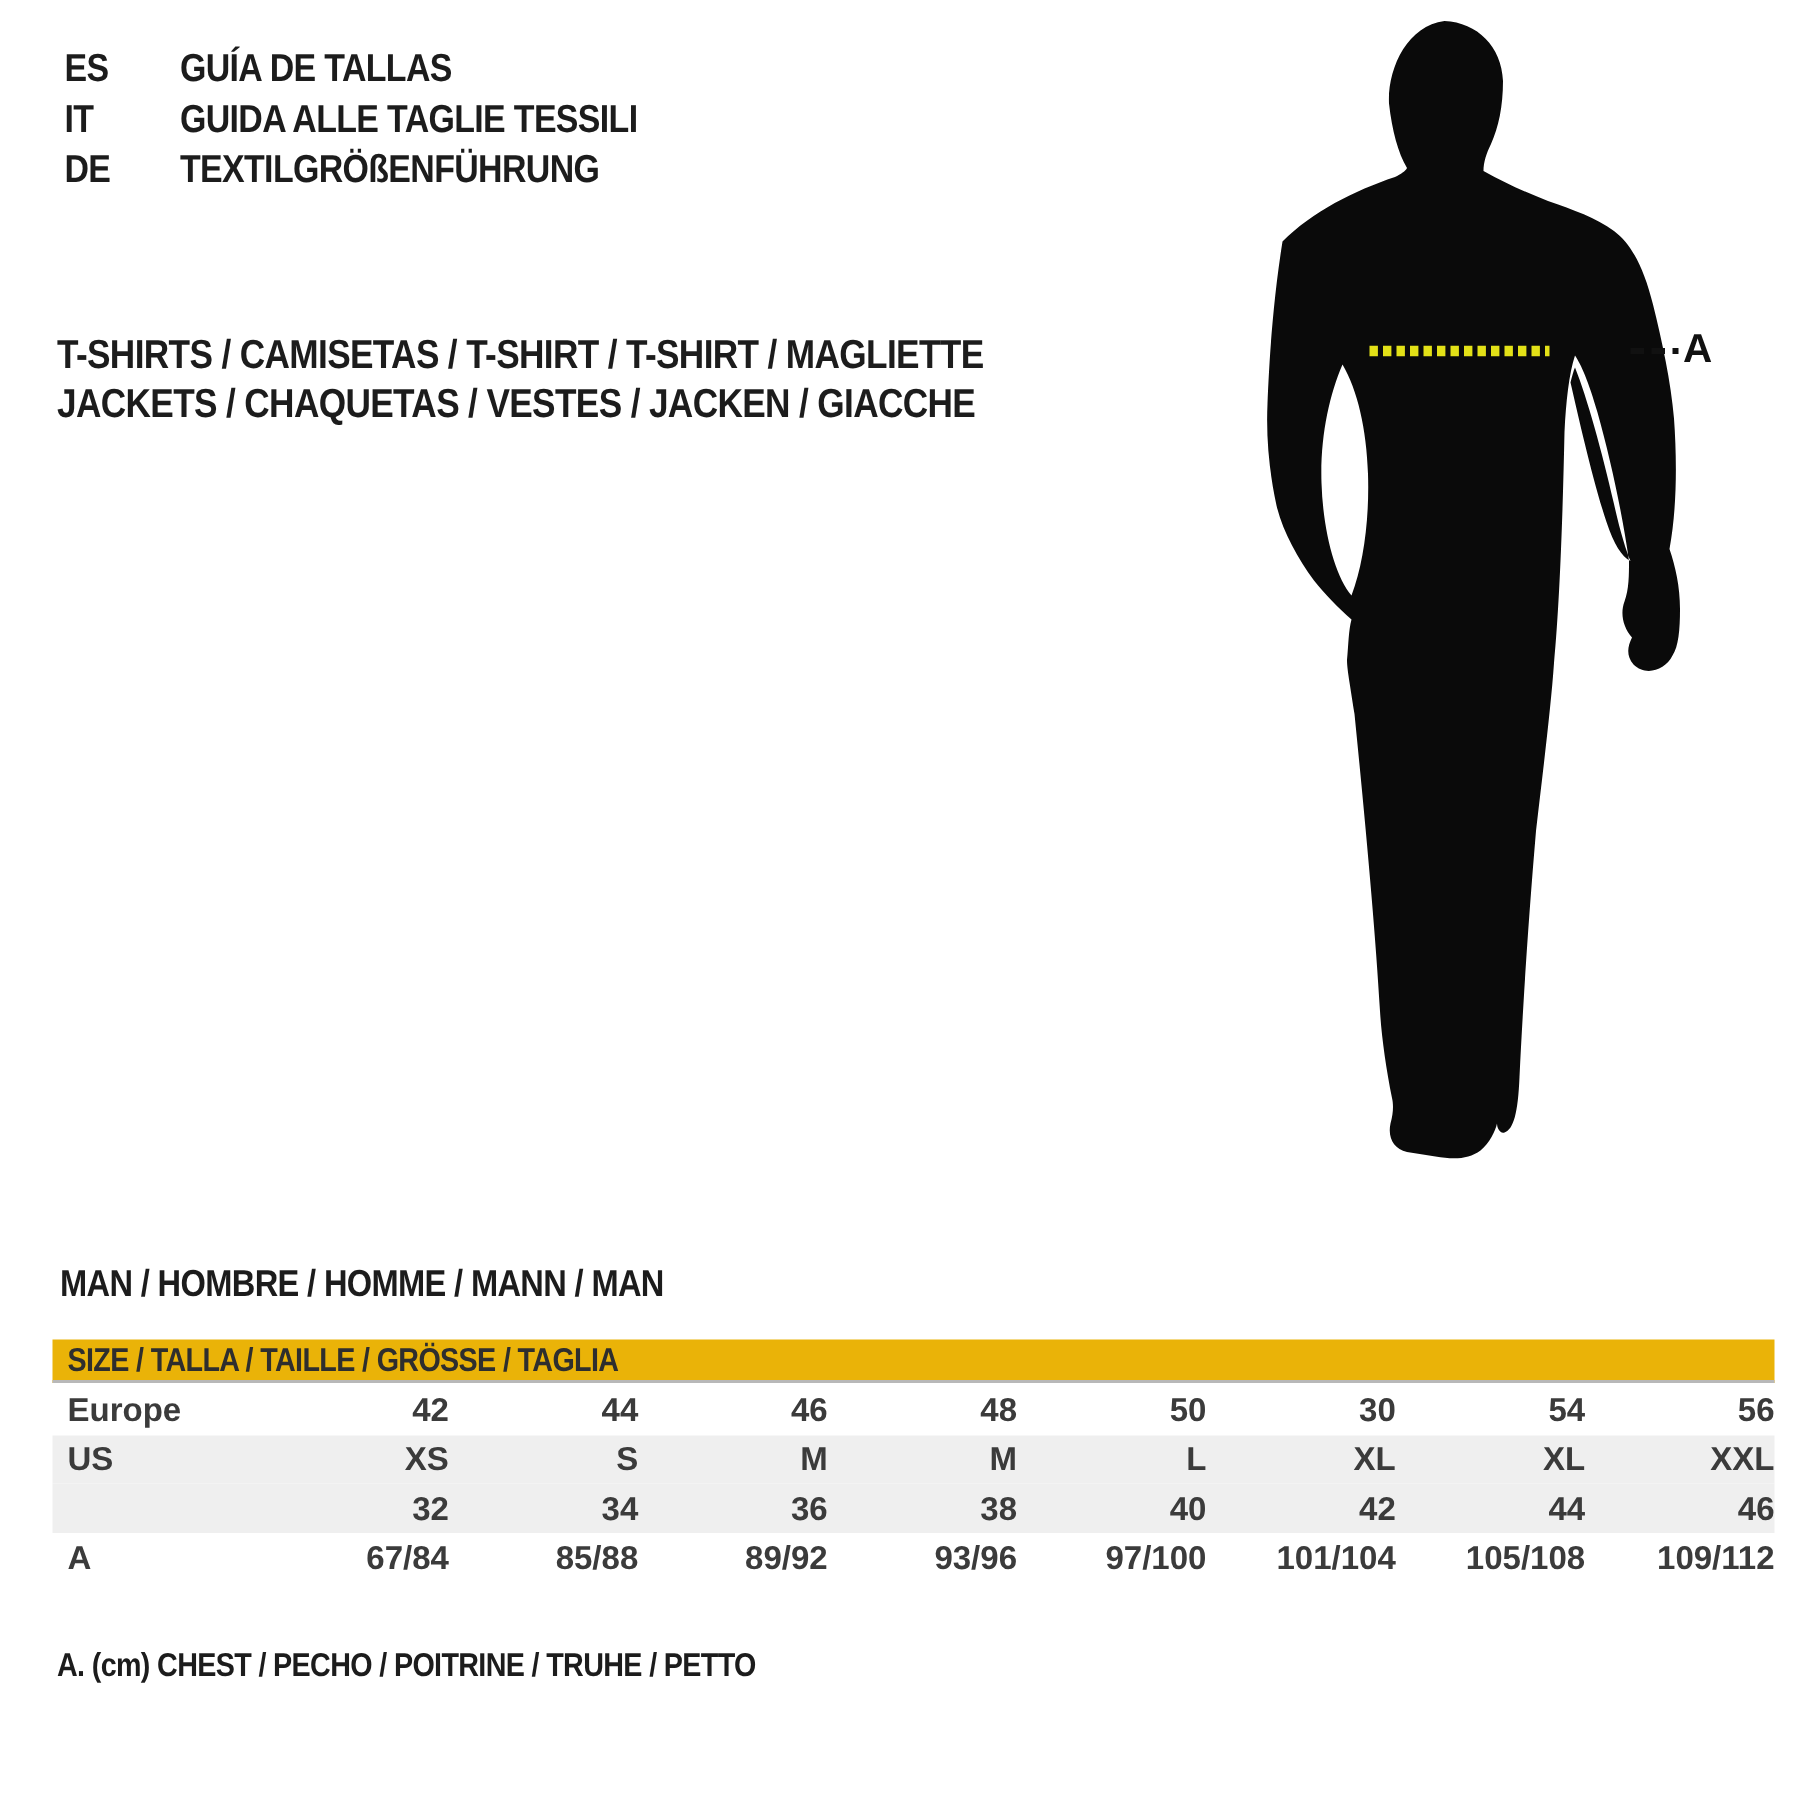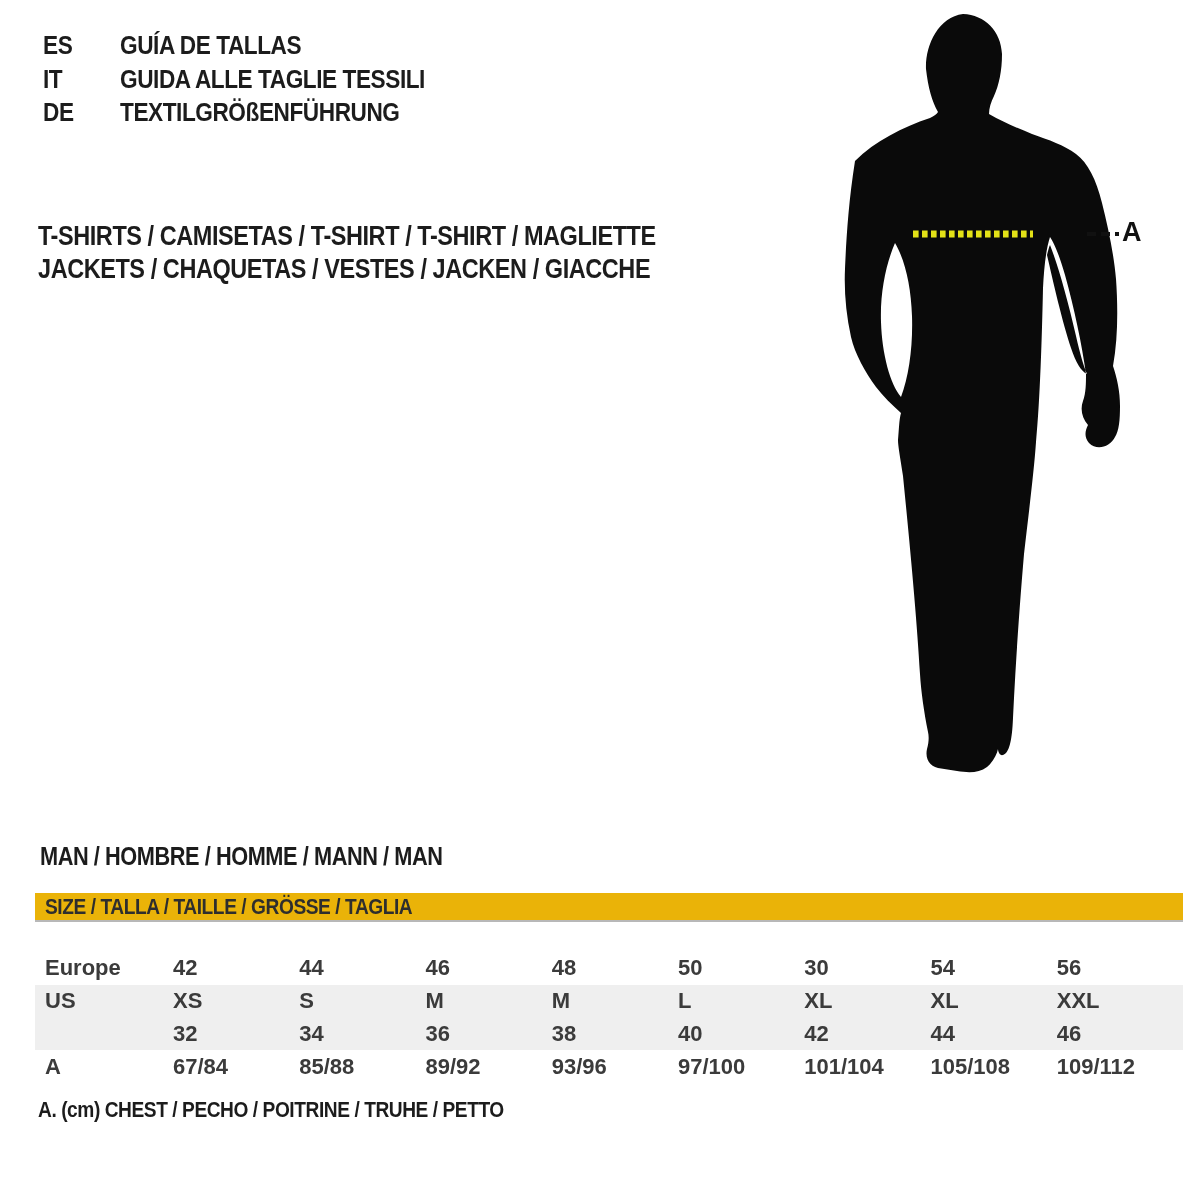--- a/index.html
+++ b/index.html
@@ -23,23 +23,23 @@
   .a-label{position:absolute;left:1122px;top:217px;font-size:27px;font-weight:bold;color:#111;}
 
   
   .section-title{position:absolute;left:40px;top:842px;font-size:25px;font-weight:bold;}
 
   
   .size-table{position:absolute;left:35px;top:893px;width:1148px;font-size:22px;font-weight:bold;color:#3b3b3b;}
   .thead{height:27px;background:#eab308;border-bottom:2px solid #b8b8b8;display:flex;align-items:flex-end;padding-left:10px;color:#2e2e2e;}
   .trow{display:flex;align-items:center;}
   .trow.band{background:#efefef;}
-  .r0{height:35px;margin-top:28px;} .r1{height:32px;} .r2{height:33px;} .r3{height:34px;}
+  .r0{height:35px;} .r1{height:32px;} .r2{height:33px;} .r3{height:34px;}
   .tlabel{width:128px;padding-left:10px;text-align:left;}
-  .tcell{flex:1;text-align:left;}
+  .tcell{flex:1;text-align:right;}
 
   
   .footnote{position:absolute;left:38px;top:1097px;font-size:22px;font-weight:bold;}
 </style>
 </head>
 <body>
 
 <div class="canvas">
 
   <div class="lang-block">

